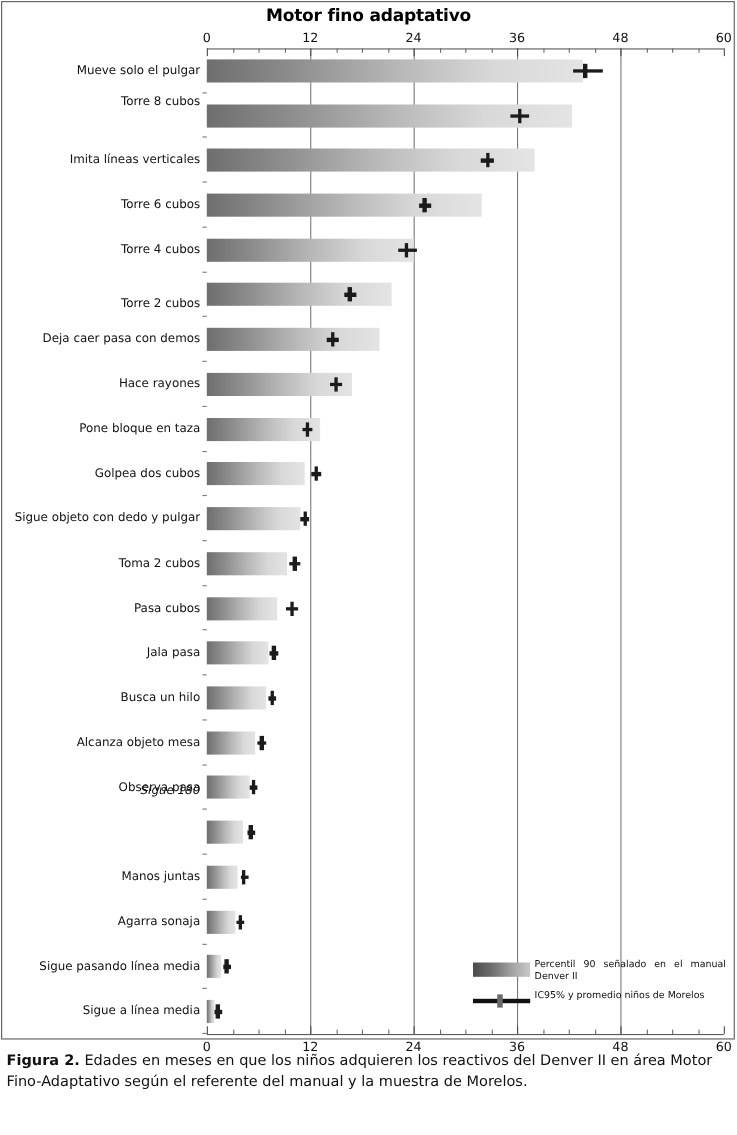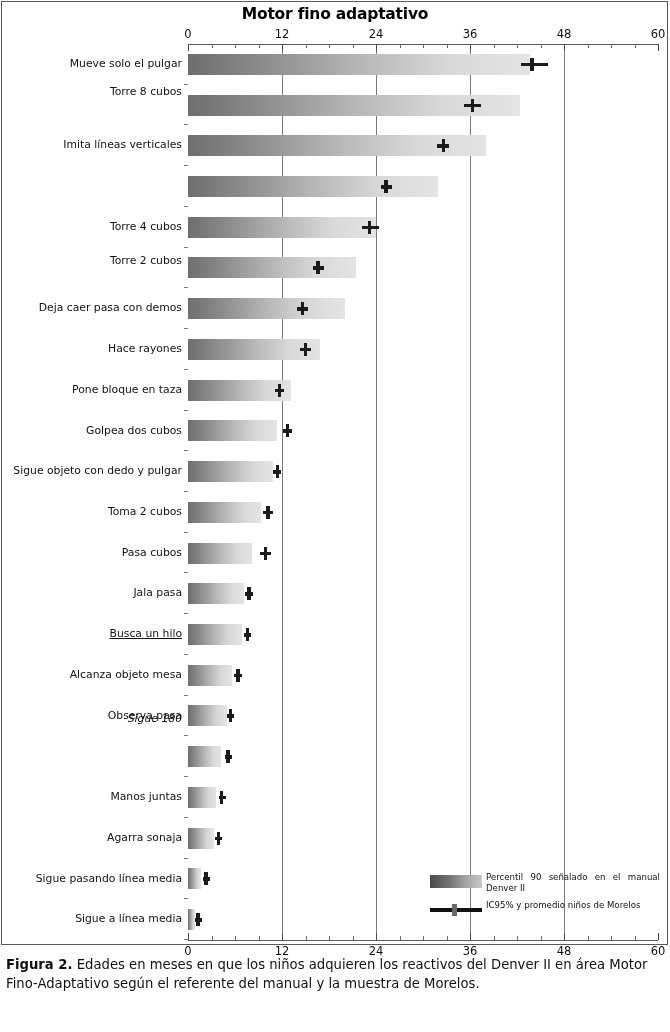--- a/index.html
+++ b/index.html
@@ -199,31 +199,32 @@
 <div id="figure">
 
   <div class="frame-border"></div>
 
   <div id="chart-title">Motor fino adaptativo</div>
 
   <div id="labels">
       <div class="row-label" style="top: 0px; height: 40.7273px; line-height: 40.7273px;">Mueve solo el pulgar</div>
       <div class="row-label" style="top: 28px; height: 40.7273px; line-height: 40.7273px;">Torre 8 cubos</div>
       <div class="row-label" style="top: 81.4545px; height: 40.7273px; line-height: 40.7273px;">Imita líneas verticales</div>
+      <div class="row-label" style="top: 122.182px; height: 40.7273px; line-height: 40.7273px;">Torre 6 cubos</div>
       <div class="row-label" style="top: 162.909px; height: 40.7273px; line-height: 40.7273px;">Torre 4 cubos</div>
-      <div class="row-label" style="top: 197px; height: 40.7273px; line-height: 40.7273px;">Torre 2 cubos</div>
+      <div class="row-label" style="top: 212px; height: 40.7273px; line-height: 40.7273px;">Torre 2 cubos</div>
       <div class="row-label" style="top: 244.364px; height: 40.7273px; line-height: 40.7273px;">Deja caer pasa con demos</div>
       <div class="row-label" style="top: 285.091px; height: 40.7273px; line-height: 40.7273px;">Hace rayones</div>
       <div class="row-label" style="top: 325.818px; height: 40.7273px; line-height: 40.7273px;">Pone bloque en taza</div>
       <div class="row-label" style="top: 366.545px; height: 40.7273px; line-height: 40.7273px;">Golpea dos cubos</div>
       <div class="row-label" style="top: 407.273px; height: 40.7273px; line-height: 40.7273px;">Sigue objeto con dedo y pulgar</div>
       <div class="row-label" style="top: 448px; height: 40.7273px; line-height: 40.7273px;">Toma 2 cubos</div>
       <div class="row-label" style="top: 488.727px; height: 40.7273px; line-height: 40.7273px;">Pasa cubos</div>
       <div class="row-label" style="top: 529.455px; height: 40.7273px; line-height: 40.7273px;">Jala pasa</div>
-      <div class="row-label" style="top: 570.182px; height: 40.7273px; line-height: 40.7273px; text-decoration: underline;">Busca un hilo</div>
+      <div class="row-label" style="top: 570.182px; height: 40.7273px; line-height: 40.7273px;">Busca un hilo</div>
       <div class="row-label" style="top: 610.909px; height: 40.7273px; line-height: 40.7273px;">Alcanza objeto mesa</div>
       <div class="row-label" style="top: 651.636px; height: 40.7273px; line-height: 40.7273px;">Observa pasa</div>
       <div class="row-label" style="top: 655px; height: 40.7273px; line-height: 40.7273px; font-style: italic;">Sigue 180</div>
       <div class="row-label" style="top: 733.091px; height: 40.7273px; line-height: 40.7273px;">Manos juntas</div>
       <div class="row-label" style="top: 773.818px; height: 40.7273px; line-height: 40.7273px;">Agarra sonaja</div>
       <div class="row-label" style="top: 814.545px; height: 40.7273px; line-height: 40.7273px;">Sigue pasando línea media</div>
       <div class="row-label" style="top: 855.273px; height: 40.7273px; line-height: 40.7273px;">Sigue a línea media</div>
     </div>
 
   <div id="plot">

